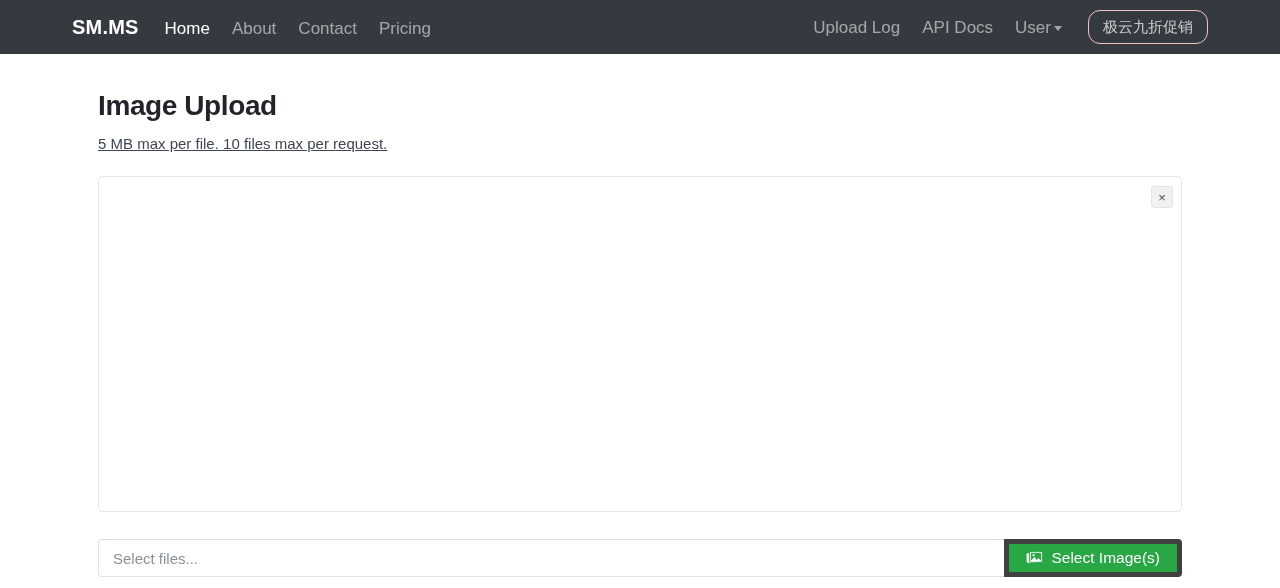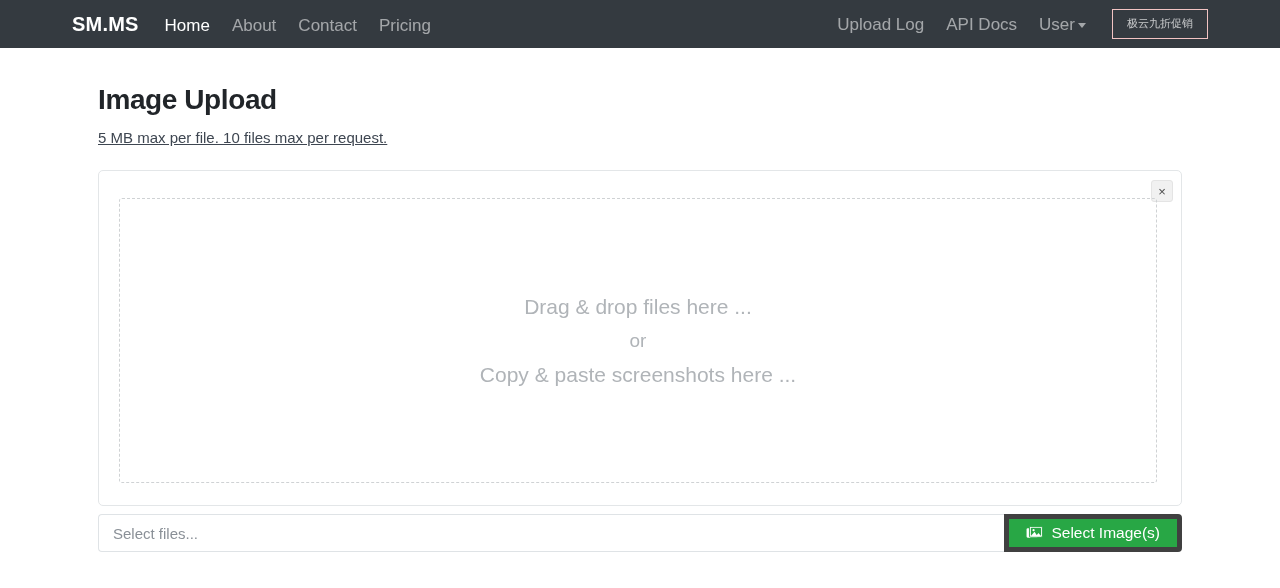--- a/index.html
+++ b/index.html
@@ -6,21 +6,21 @@
   html, body {
     margin: 0; padding: 0;
     width: 1280px; height: 588px;
     background: #ffffff;
     font-family: "Liberation Sans", sans-serif;
     overflow: hidden;
   }
 
   
   .navbar {
-    height: 48px;
+    height: 54px;
     background: #343a40;
     display: flex;
     align-items: center;
     padding: 0 72px;
     position: relative;
   }
   .nav-left { display: flex; align-items: baseline; }
   .brand {
     color: #ffffff;
     font-size: 20px;
@@ -52,23 +52,23 @@
     border-left: 4.5px solid transparent;
     border-right: 4.5px solid transparent;
     border-top: 5px solid rgba(255,255,255,0.55);
     display: inline-block;
     position: relative;
     top: 1px;
   }
   .promo-btn {
     border: 1px solid #f2c3c3;
     color: rgba(255,255,255,0.72);
-    font-size: 11px;
+    font-size: 15px;
     padding: 7px 14px;
-    border-radius: 0;
+    border-radius: 12px;
     background: transparent;
     line-height: 1.2;
     margin-left: 4px;
     white-space: nowrap;
     cursor: pointer;
     font-family: "Liberation Sans", sans-serif;
   }
 
   
   .container {
@@ -128,21 +128,21 @@
   .dz-line {
     color: #b0b4b8;
     font-size: 21px;
     line-height: 1;
     text-align: center;
   }
   .dz-line.small { font-size: 19px; }
 
   
   .input-group {
-    margin-top: 8px;
+    margin-top: 27px;
     display: flex;
     align-items: stretch;
     height: 38px;
   }
   .file-input {
     flex: 1;
     border: 1px solid #dfe3e6;
     border-right: none;
     border-radius: 4px 0 0 4px;
     background: #fff;
@@ -195,25 +195,20 @@
 </div>
 
 <div class="container">
 
   <h1 class="page-title">Image Upload</h1>
   <p class="page-sub">5 MB max per file. 10 files max per request.</p>
 
   <div class="upload-card">
     <button class="card-close">×</button>
 
-    <div class="dropzone">
-      <div class="dz-line">Drag &amp; drop files here ...</div>
-      <div class="dz-line small">or</div>
-      <div class="dz-line">Copy &amp; paste screenshots here ...</div>
-    </div>
   </div>
 
   <div class="input-group">
     <input class="file-input" type="text" readonly="" placeholder="Select files..." style="">
     <button class="select-btn">
       <span>
         <svg class="images-icon" width="17" height="14" viewBox="0 0 18 15" fill="none" xmlns="http://www.w3.org/2000/svg">
           <rect x="0.5" y="2.5" width="12" height="10" rx="1.2" fill="#ffffff"></rect>
           <rect x="3.6" y="0.5" width="13.9" height="11.6" rx="1.4" fill="#ffffff" stroke="#28a745" stroke-width="1"></rect>
           <rect x="5.1" y="2.0" width="10.9" height="8.6" rx="0.6" fill="#28a745"></rect>

